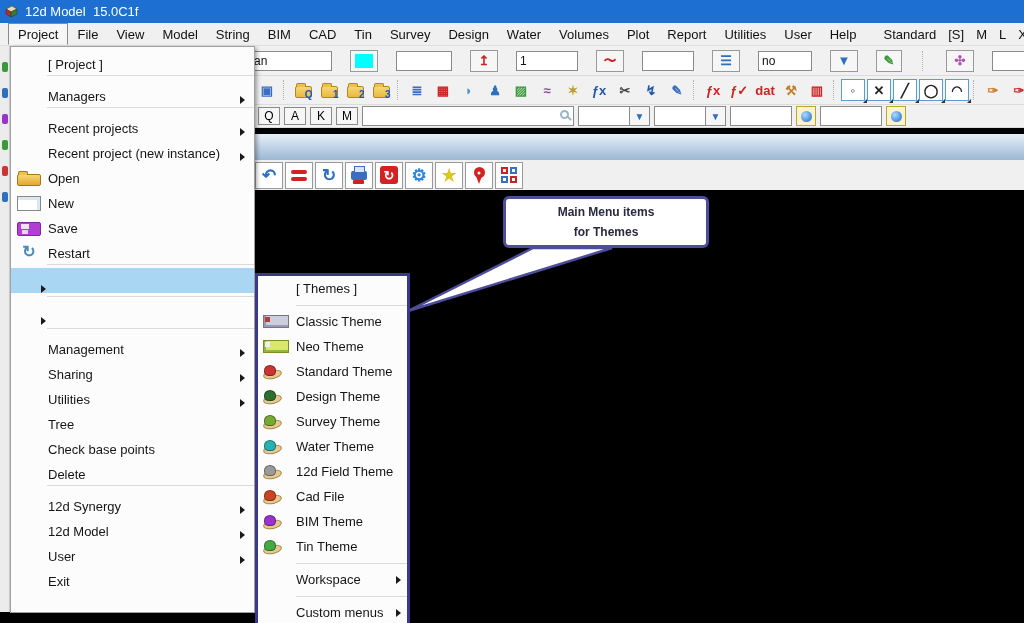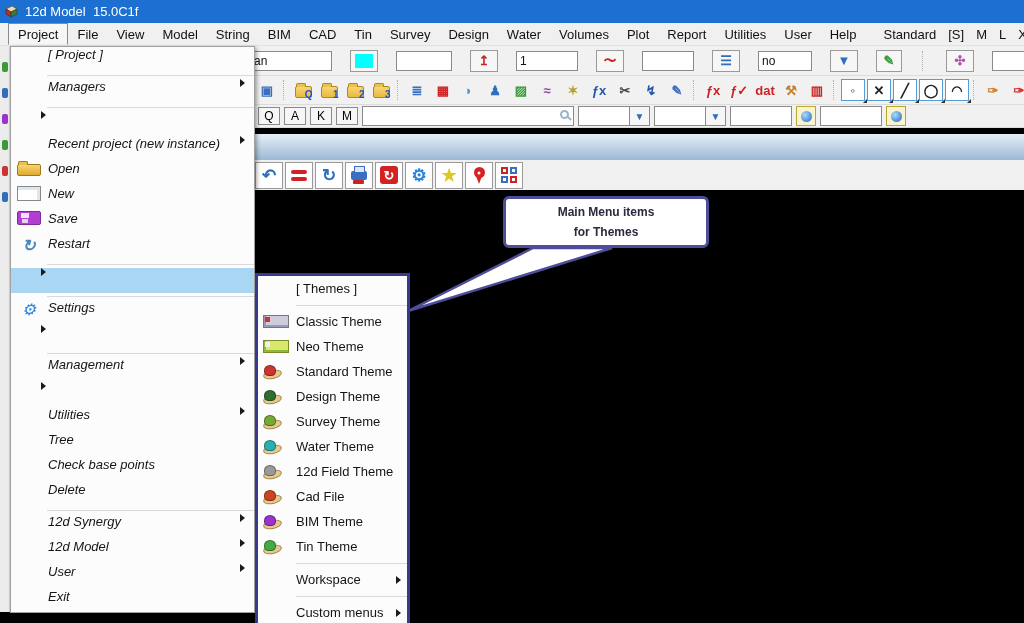--- a/index.html
+++ b/index.html
@@ -88,21 +88,21 @@
 
   
   .left-strip { position:absolute; left:0; top:46px; width:10px; height:566px;
     background:#ececec; z-index:2; border-right:1px solid #d5d5d5; }
   .left-strip i { display:block; width:6px; height:10px; margin:16px auto 0; border-radius:2px; }
 
   
   .project-menu { position:absolute; left:10px; top:46px; width:245px; height:567px;
     background:#fcfcfc; border:1px solid #a0a0a0; box-shadow:2px 2px 4px rgba(0,0,0,.35);
     z-index:10; overflow:hidden; }
-  .pm-row { display:flex; align-items:flex-start; height:25px; padding:0 9px 0 6px; cursor:default;font-style:italic; }
+  .pm-row { display:flex; align-items:flex-end; height:25px; padding:0 9px 0 6px; cursor:default; }
   .pm-row.hl { background:#a9d7f3; }
   .pm-ic { flex:0 0 24px; display:flex; align-items:center; justify-content:center; }
   .pm-label { flex:1; padding-left:7px; font-size:13px; color:#151515; white-space:nowrap; }
   .pm-arrow { width:0; height:0; border-left:5px solid #1a1a1a;
     border-top:4px solid transparent; border-bottom:4px solid transparent; }
   .pm-sep { height:7px; display:flex; align-items:center; padding-left:36px; }
   .pm-sep i { flex:1; height:1px; background:#dadada; }
 
   
   .themes-submenu { position:absolute; left:255px; top:273px; width:155px; height:355px;
@@ -411,20 +411,21 @@
       <div class="pm-row">
         <span class="pm-ic"></span>
         <span class="pm-label">Managers</span>
         <span class="pm-arrow"></span>
       </div>
       <div class="pm-sep">
         <i></i>
       </div>
       <div class="pm-row">
         <span class="pm-ic"></span>
+        <span class="pm-label">Recent projects</span>
         <span class="pm-arrow"></span>
       </div>
       <div class="pm-row">
         <span class="pm-ic"></span>
         <span class="pm-label">Recent project (new instance)</span>
         <span class="pm-arrow"></span>
       </div>
       <div class="pm-row">
         <span class="pm-ic ic-open-folder"></span>
         <span class="pm-label">Open</span>
@@ -445,37 +446,34 @@
         <i></i>
       </div>
       <div class="pm-row hl">
         <span class="pm-ic"></span>
         <span class="pm-arrow"></span>
       </div>
       <div class="pm-sep">
         <i></i>
       </div>
       <div class="pm-row">
-        <span class="pm-ic ic-settings-gear"></span>
-        <span class="pm-label">Settings</span>
-      </div>
-      <div class="pm-row">
         <span class="pm-ic"></span>
         <span class="pm-arrow"></span>
       </div>
       <div class="pm-sep">
         <i></i>
       </div>
       <div class="pm-row">
         <span class="pm-ic"></span>
         <span class="pm-label">Management</span>
         <span class="pm-arrow"></span>
       </div>
       <div class="pm-row">
         <span class="pm-ic"></span>
+        <span class="pm-label">Sharing</span>
         <span class="pm-arrow"></span>
       </div>
       <div class="pm-row">
         <span class="pm-ic"></span>
         <span class="pm-label">Utilities</span>
         <span class="pm-arrow"></span>
       </div>
       <div class="pm-row">
         <span class="pm-ic"></span>
         <span class="pm-label">Tree</span>

